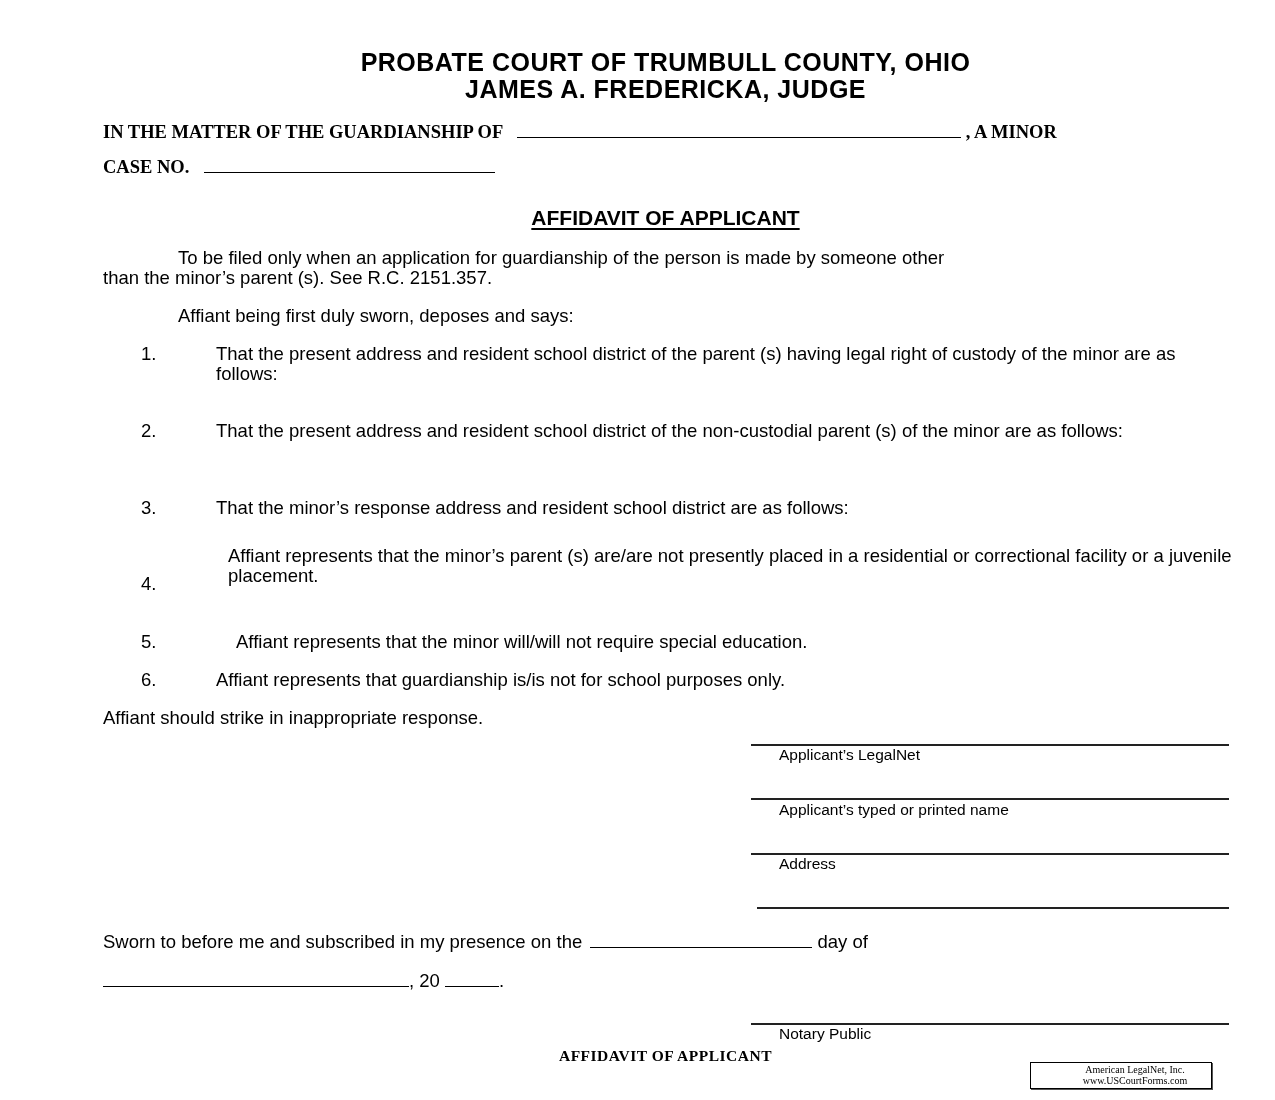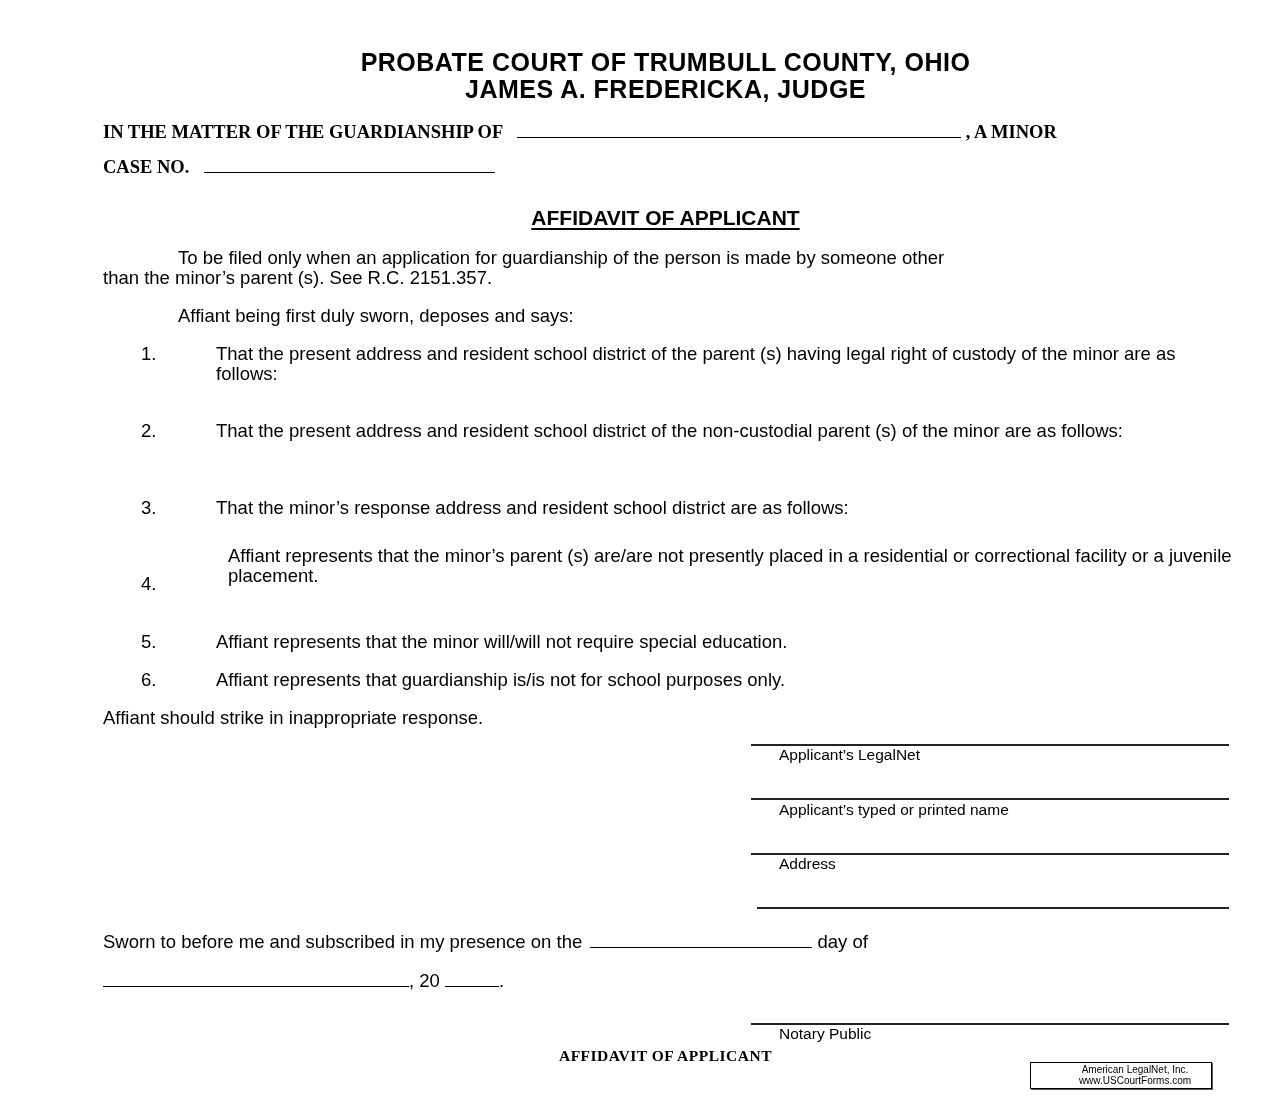--- a/index.html
+++ b/index.html
@@ -9,21 +9,21 @@
     .bold18 { font-weight: bold; font-size: 18.5px; font-family: Liberation Serif, serif; }
     .body18 { font-size: 18.5px; line-height: 20px; }
     .blank { display: inline-block; border-bottom: 1.5px solid #000; height: 18px; vertical-align: baseline; }
     .heading { left: 0; width: 1275px; text-align: center; font-weight: bold; font-size: 21px; }
     .heading span { text-decoration: underline; text-underline-offset: 3px; }
     .num { width: 40px; }
     .item-text { left: 188px; width: 1010px; white-space: normal; }
     .sigline { border-top: 2px solid #222; width: 450px; left: 751px; height: 0; }
     .siglabel { left: 751px; font-size: 15.5px; }
     .footer-title { left: 0; width: 1275px; text-align: center; font-family: "Liberation Serif", serif; font-weight: bold; font-size: 15.5px; letter-spacing: 0.5px; }
-    .credit { left: 1030px; top: 1062px; width: 152px; height: 24px; border: 1px solid #000; box-shadow: 1px 1px 0 #555; font-size: 10px; line-height: 11px; text-align: center; padding-top: 1px; }
+    .credit { left: 1030px; top: 1062px; width: 152px; height: 24px; border: 1px solid #000; box-shadow: 1px 1px 0 #555; font-size: 10px; line-height: 11px; text-align: center; padding-top: 1px; font-family: Liberation Serif, serif; }
   </style>
 </head>
 <body>
 
 <div>
 
   <div class="abs title" style="top:48px;">PROBATE COURT OF TRUMBULL COUNTY, OHIO</div>
   <div class="abs title" style="top:75px;">JAMES A. FREDERICKA, JUDGE</div>
 
   <div class="abs bold18" style="left:75px; top:119px;">
@@ -50,21 +50,21 @@
   <div class="abs body18 num" style="left:113px; top:421px;">2.</div>
   <div class="abs body18 item-text" style="top:421px;">That the present address and resident school district of the non-custodial parent (s) of the minor are as follows:</div>
 
   <div class="abs body18 num" style="left:113px; top:498px;">3.</div>
   <div class="abs body18 item-text" style="top:498px;">That the minor’s response address and resident school district are as follows:</div>
 
   <div class="abs body18 num" style="left:113px; top:574px;">4.</div>
   <div class="abs body18 item-text" style="top:546px;margin-left:12px;">Affiant represents that the minor’s parent (s) are/are not presently placed in a residential or correctional facility or a juvenile placement.</div>
 
   <div class="abs body18 num" style="left:113px; top:632px;">5.</div>
-  <div class="abs body18 item-text" style="top:632px;">Affiant represents that the minor will/will not require special education.</div>
+  <div class="abs body18 item-text" style="top:632px;margin-left:20px;">Affiant represents that the minor will/will not require special education.</div>
 
   <div class="abs body18 num" style="left:113px; top:670px;">6.</div>
   <div class="abs body18 item-text" style="top:670px;">Affiant represents that guardianship is/is not for school purposes only.</div>
 
   <div class="abs body18" style="left:75px; top:708px;">Affiant should strike in inappropriate response.</div>
 
   <div class="abs sigline" style="top:744px;"></div>
   <div class="abs siglabel" style="top:746px;">Applicant’s LegalNet</div>
 
   <div class="abs sigline" style="top:798px;"></div>

